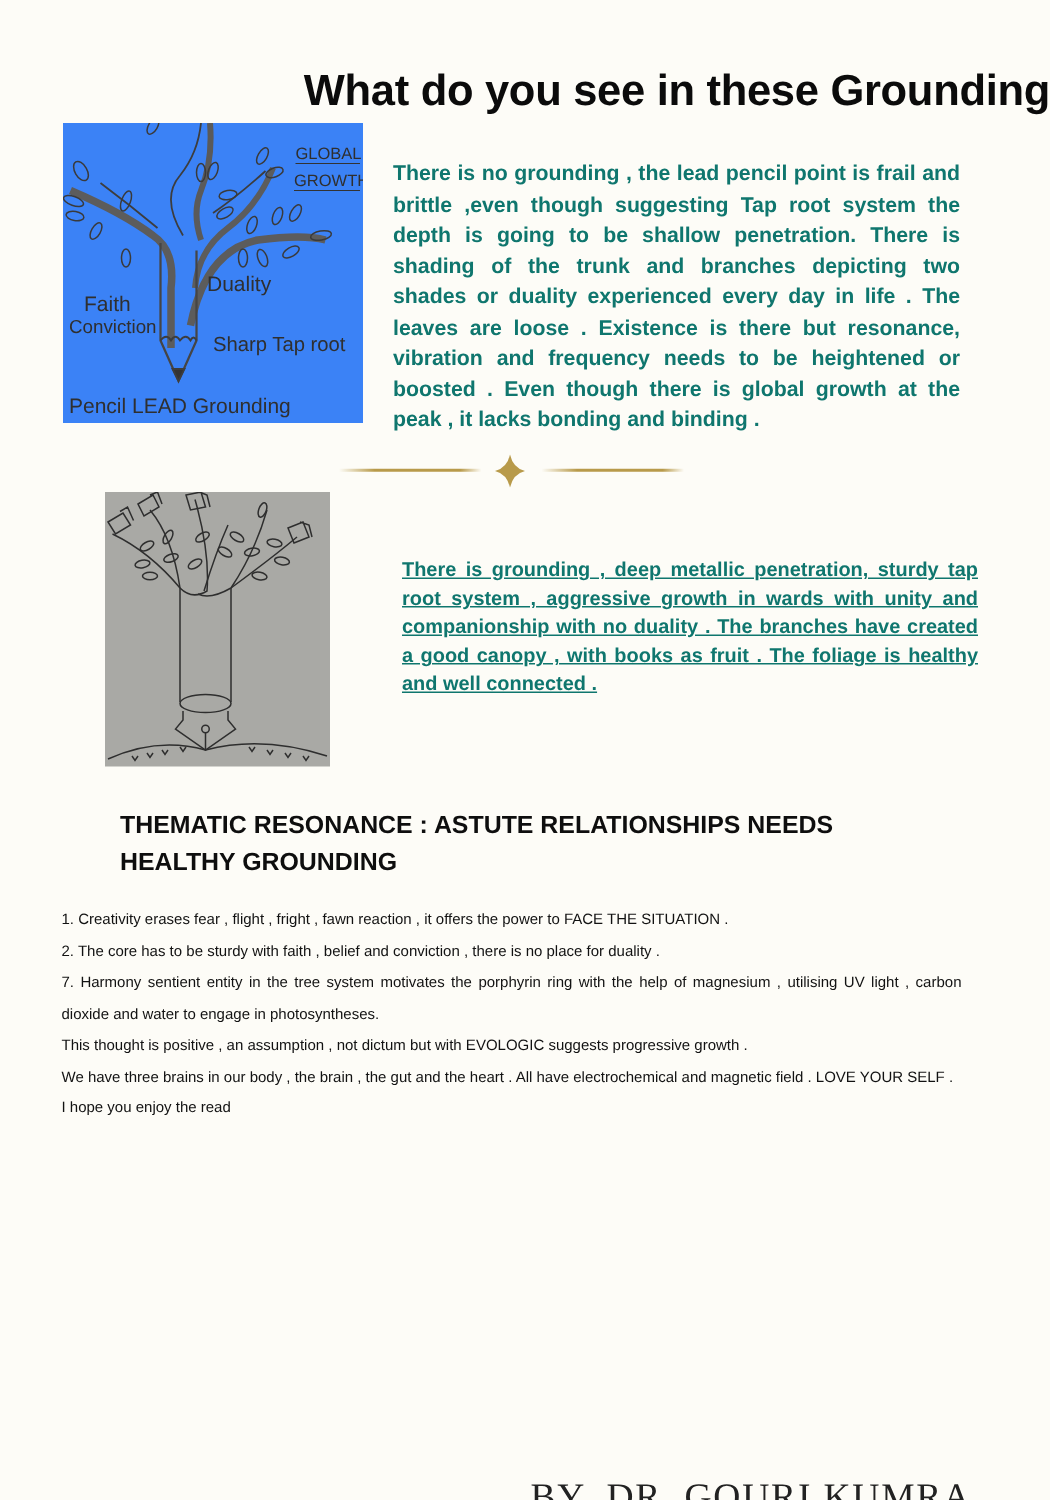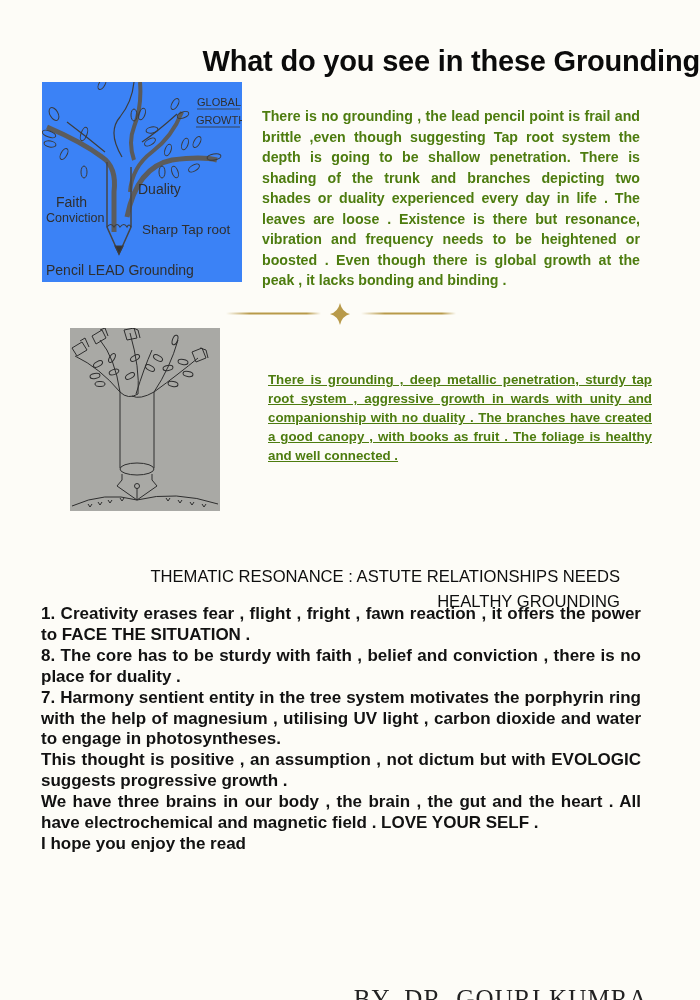--- a/index.html
+++ b/index.html
@@ -34,50 +34,50 @@
     }
     .illustration svg { display: block; }
     .ill-1 { left: 42px; top: 82px; width: 200px; height: 200px; background: #3b82f6; }
     .ill-2 { left: 70px; top: 328px; width: 150px; height: 183px; background: #a9a9a5; }
 
     .para {
       position: absolute;
       font-family: "Liberation Sans", sans-serif;
       font-weight: bold;
       text-align: justify;
-      color: #4d7c0f;
+      color: #0f766e;
     }
     .para-1 {
       left: 262px; top: 92px; width: 378px;
       font-size: 14.2px; line-height: 20.5px;
     }
     .para-2 {
       left: 268px; top: 357px; width: 384px;
       font-size: 13.3px; line-height: 19px; text-decoration: underline;
     }
     .divider {
       position: absolute;
       left: 226px; top: 302px; width: 230px; height: 24px;
     }
     .subheading {
       position: absolute;
-      left: 80px; top: 564px; width: 540px;
-      text-align: right;
-      font-family: "Liberation Sans", sans-serif;
-      font-weight: normal;
+      left: 80px; top: 537px; width: 540px;
+      text-align: left;
+      font-family: "Liberation Sans", sans-serif;
+      font-weight: bold;
       font-size: 16.6px;
       line-height: 25px;
       color: #0e0e0e;
     }
     .body-list {
       position: absolute;
       left: 41px; top: 604px; width: 600px;
       font-family: "Liberation Sans", sans-serif;
-      font-weight: bold;
-      font-size: 17px;
+      font-weight: normal;
+      font-size: 10px;
       line-height: 20.9px;
       text-align: justify;
       color: #121212;
     }
     .body-list p { margin: 0; }
     .byline {
       position: absolute;
       right: 52px; top: 957px;
       font-family: "Liberation Serif", serif;
       font-size: 25px;
@@ -214,21 +214,21 @@
 
 <p class="para para-2">There is grounding , deep metallic penetration, sturdy tap root system , aggressive growth in wards with unity and companionship with no duality . The branches have created a good canopy , with books as fruit . The foliage is healthy and well connected .</p>
 
 <div class="subheading">
   <div>THEMATIC RESONANCE : ASTUTE RELATIONSHIPS NEEDS</div>
   <div>HEALTHY GROUNDING</div>
 </div>
 
 <div class="body-list">
   <p>1. Creativity erases fear , flight , fright , fawn reaction , it offers the power to FACE THE SITUATION .</p>
-  <p>8. The core has to be sturdy with faith , belief and conviction , there is no place for duality .</p>
+  <p>2. The core has to be sturdy with faith , belief and conviction , there is no place for duality .</p>
   <p>7. Harmony sentient entity in the tree system motivates the porphyrin ring with the help of magnesium , utilising UV light , carbon dioxide and water to engage in photosyntheses.</p>
   <p>This thought is positive , an assumption , not dictum but with EVOLOGIC suggests progressive growth .</p>
   <p>We have three brains in our body , the brain , the gut and the heart . All have electrochemical and magnetic field . LOVE YOUR SELF .</p>
   <p>I hope you enjoy the read</p>
 </div>
 
 <div class="byline">
   <span>BY</span><span class="sp"></span>
   <span>DR. GOURI KUMRA</span>
 </div>

